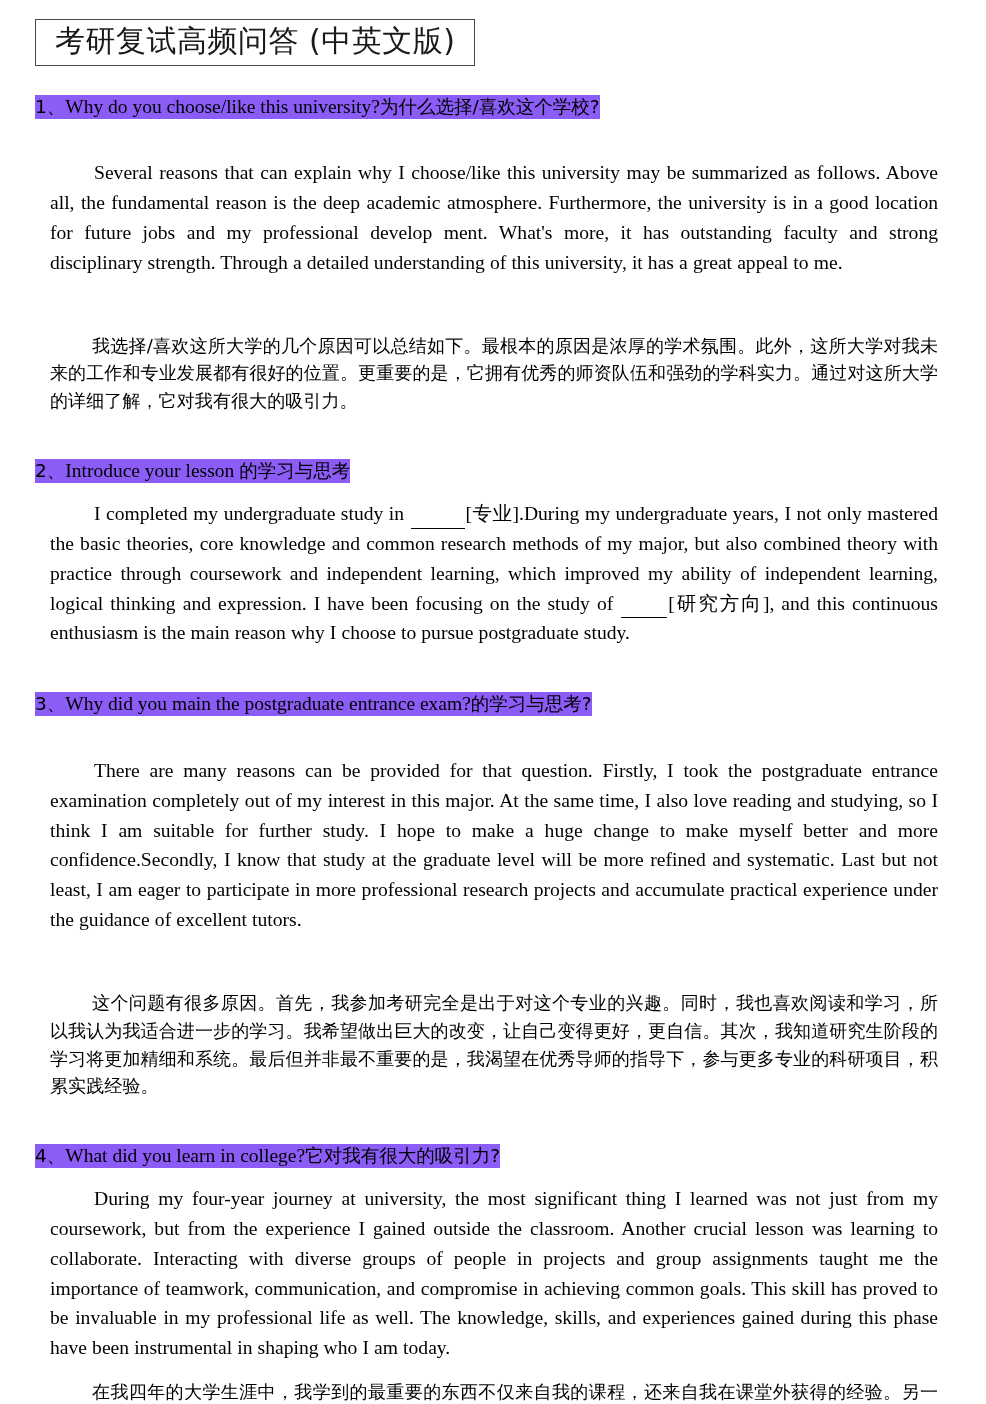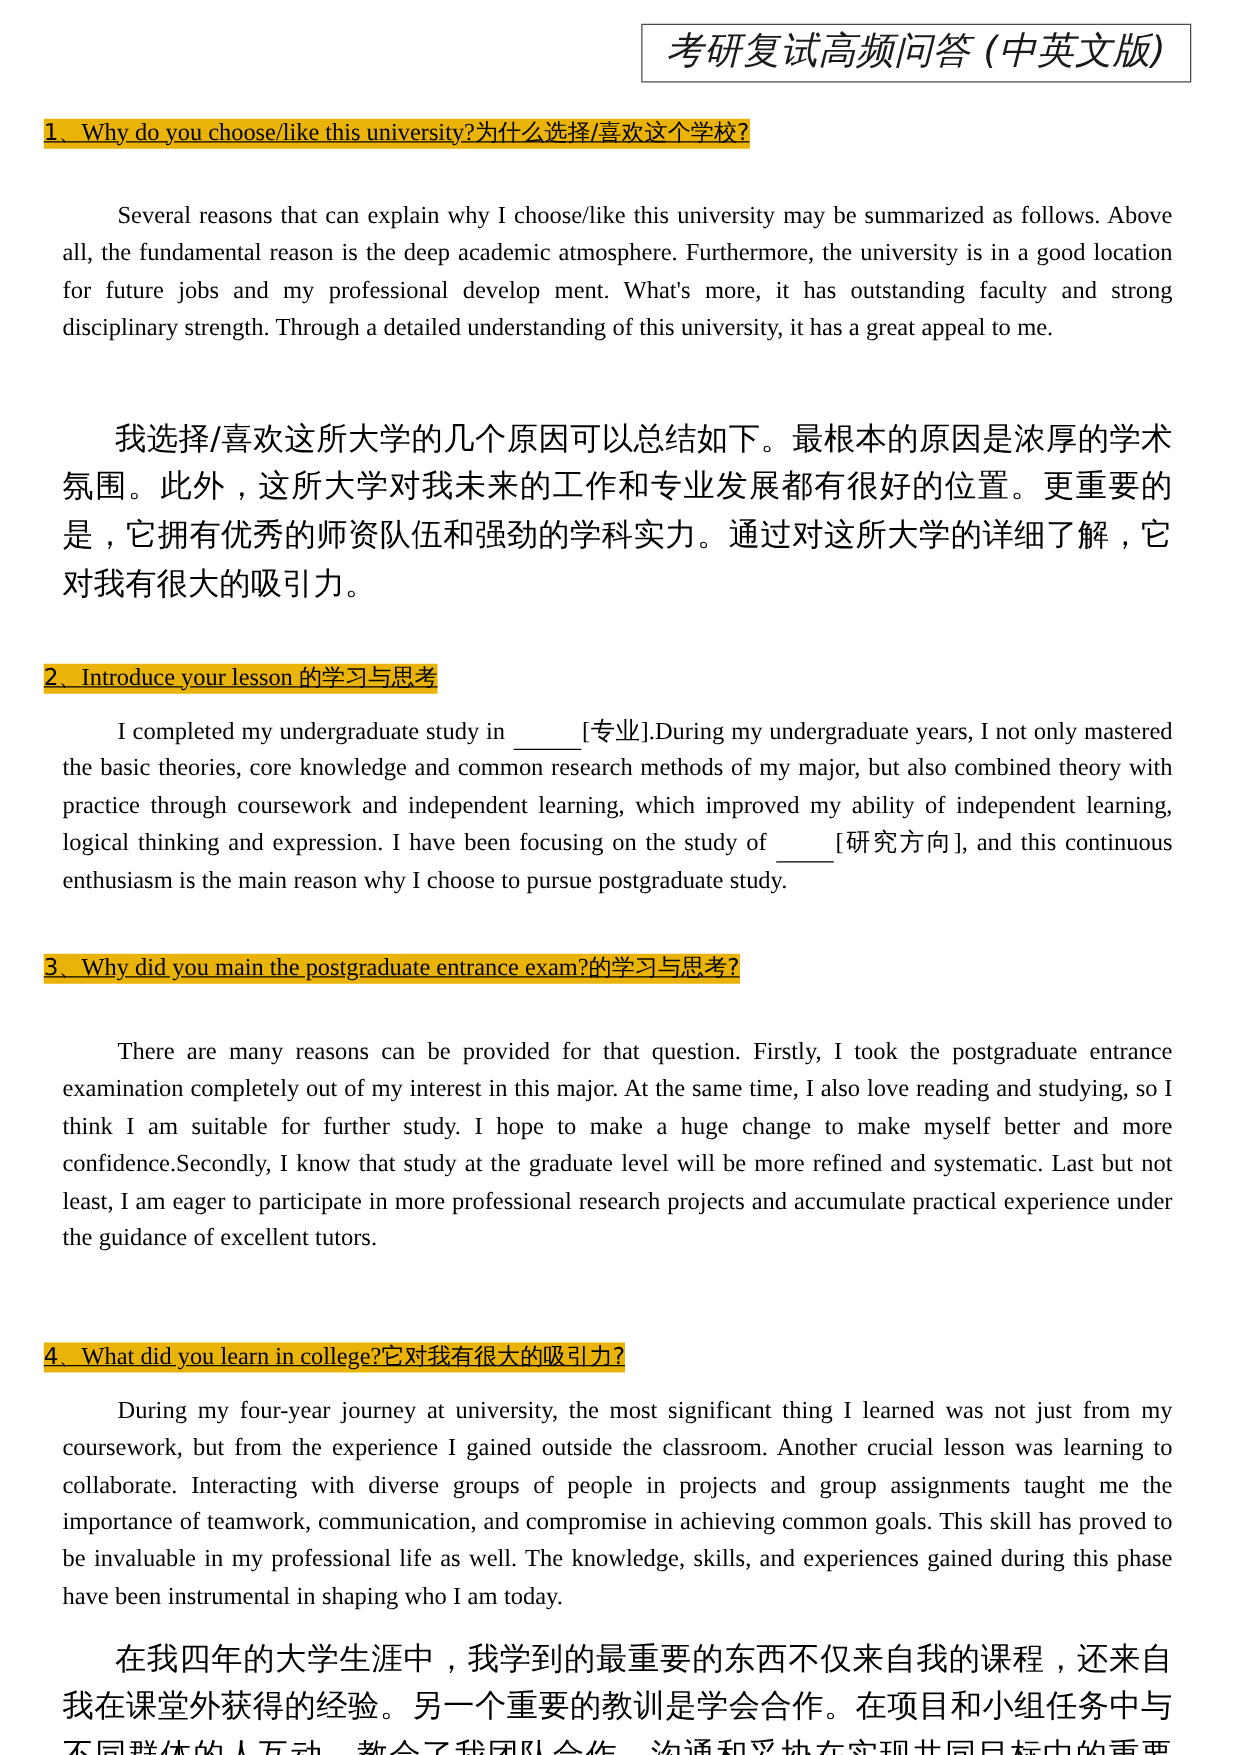--- a/index.html
+++ b/index.html
@@ -18,23 +18,22 @@
     width: 986px;
     height: 1404px;
     box-sizing: border-box;
     padding: 0 33px 0 35px;
     position: relative;
   }
 
   
   .title-wrap {
     display: flex;
-    justify-content: flex-end;
+    justify-content: flex-start;
     padding-top: 19px;
-    font-style: italic;
   }
   .title-box {
     border: 1.5px solid #4a4a4a;
     padding: 5px 19px 8px 19px;
     font-family: "DejaVu Sans", "Liberation Sans", sans-serif;
     font-size: 30px;
     font-weight: 500;
     line-height: 1.05;
     letter-spacing: 0.5px;
     white-space: nowrap;
@@ -43,23 +42,22 @@
 
   
   .qhead {
     font-size: 19.5px;
     line-height: 1.28;
     margin: 0;
     padding: 0;
     white-space: nowrap;
   }
   .qhead .hl {
-    background: #eab308;
+    background: #8b5cf6;
     padding: 1px 0 2px 0;
-    text-decoration: underline;
   }
   .qhead .en {
     font-family: "Liberation Serif", "DejaVu Serif", serif;
   }
   .qhead .cn {
     font-family: "DejaVu Sans", "Liberation Sans", sans-serif;
     font-size: 18.5px;
   }
 
   
@@ -71,21 +69,21 @@
     font-family: "Liberation Serif", "DejaVu Serif", serif;
     font-size: 19.6px;
     line-height: 1.52;
     text-align: justify;
     text-indent: 44px;
     text-justify: inter-word;
     word-spacing: 0.2px;
   }
   .cn-para {
     font-family: "DejaVu Sans", "Liberation Sans", sans-serif;
-    font-size: 25px;
+    font-size: 18px;
     line-height: 1.55;
     text-align: justify;
     text-indent: 42px;
     letter-spacing: 0.1px;
   }
   .blank {
     display: inline-block;
     border-bottom: 1.3px solid #000;
     width: 54px;
     height: 0.92em;
@@ -135,20 +133,21 @@
 
   <div class="sec">
     <div class="qhead"><span class="hl"><span class="cn">3、</span><span class="en">Why did you main the postgraduate entrance exam?</span><span class="cn">的学习与思考?</span></span></div>
 
     <div class="gap-md"></div>
 
     <p class="en-para">There are many reasons can be provided for that question. Firstly, I took the postgraduate entrance examination completely out of   my interest in this major. At the same time, I also love reading and studying, so I think I am suitable for further study. I hope to make a huge change to make myself better and more confidence.Secondly, I know that study at the graduate level will be more refined and systematic. Last but not least, I am eager to participate in more professional research projects and accumulate practical experience under the guidance of excellent tutors.</p>
 
     <div class="gap-md"></div>
 
+    <p class="cn-para">这个问题有很多原因。首先，我参加考研完全是出于对这个专业的兴趣。同时，我也喜欢阅读和学习，所以我认为我适合进一步的学习。我希望做出巨大的改变，让自己变得更好，更自信。其次，我知道研究生阶段的学习将更加精细和系统。最后但并非最不重要的是，我渴望在优秀导师的指导下，参与更多专业的科研项目，积累实践经验。</p>
   </div>
 
   <div class="gap-lg"></div>
 
   <div class="sec">
     <div class="qhead"><span class="hl"><span class="cn">4、</span><span class="en">What did you learn in college?</span><span class="cn">它对我有很大的吸引力?</span></span></div>
 
     <p class="en-para">During my four-year journey at university, the most significant thing I learned was not just from my coursework, but from the experience I gained outside the classroom. Another crucial lesson was learning to collaborate. Interacting with diverse groups of people in projects and group assignments taught me the importance of teamwork, communication, and compromise in achieving common goals. This skill has proved to be invaluable in my professional life as well. The knowledge, skills, and experiences gained during this phase have been instrumental in shaping who I am today.</p>
 
     <p class="cn-para">在我四年的大学生涯中，我学到的最重要的东西不仅来自我的课程，还来自我在课堂外获得的经验。另一个重要的教训是学会合作。在项目和小组任务中与不同群体的人互动，教会了我团队合作、沟通和妥协在实现共同目标中的重要性。这项技能在我的职业生涯中也被证明是无价的。在这个阶段获得的知识、技能和经验对塑造今天的我很有帮助。</p>

